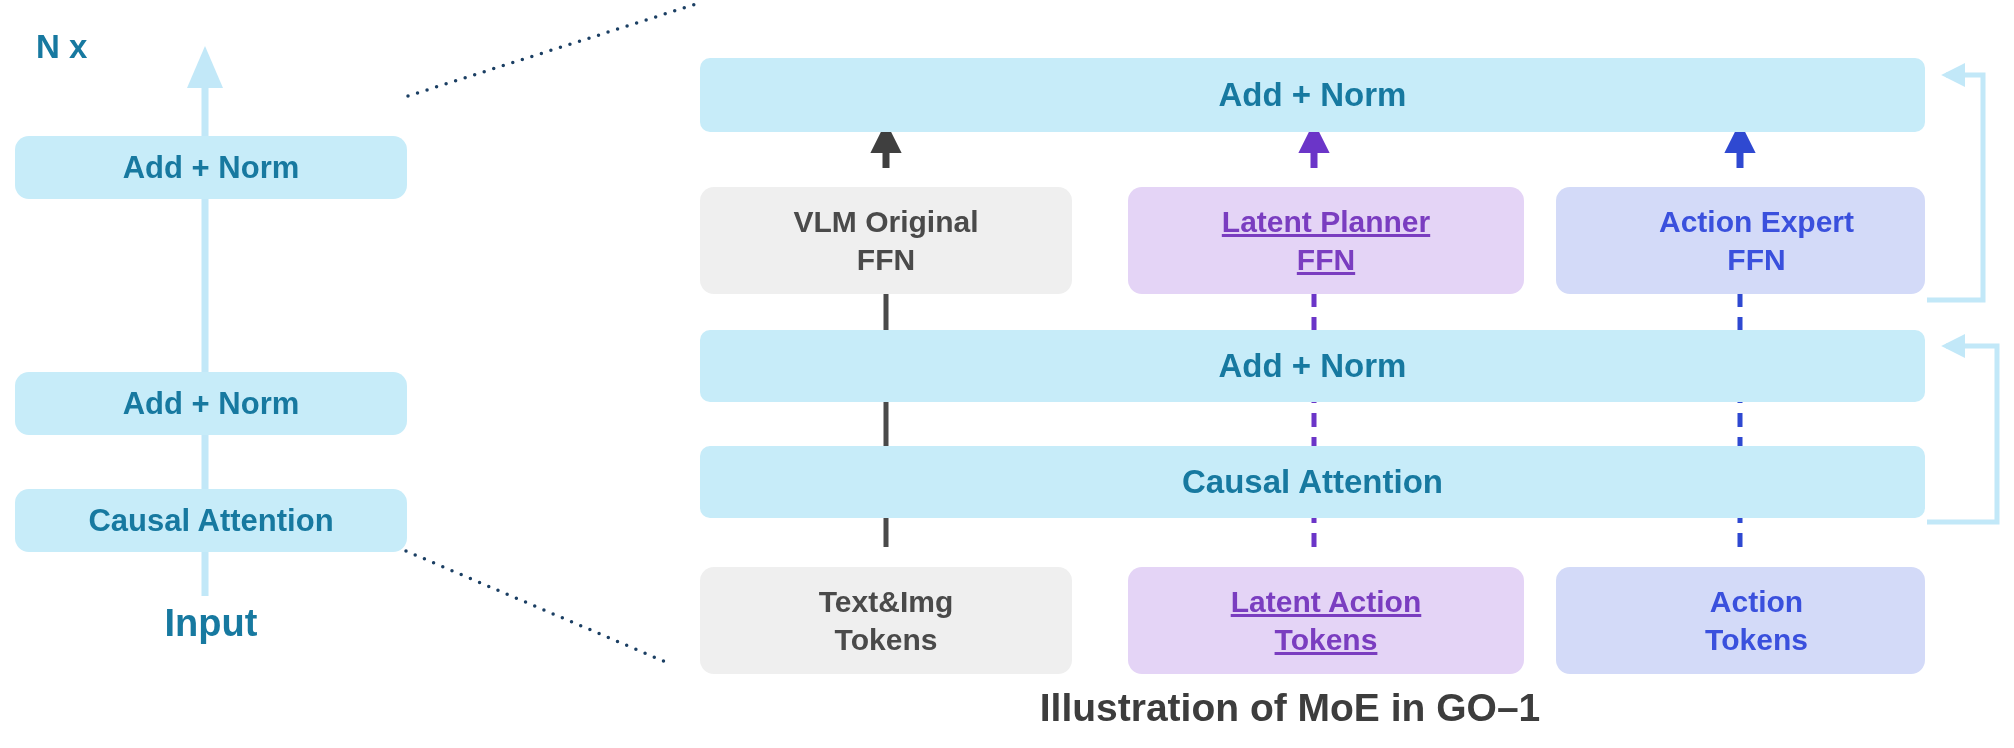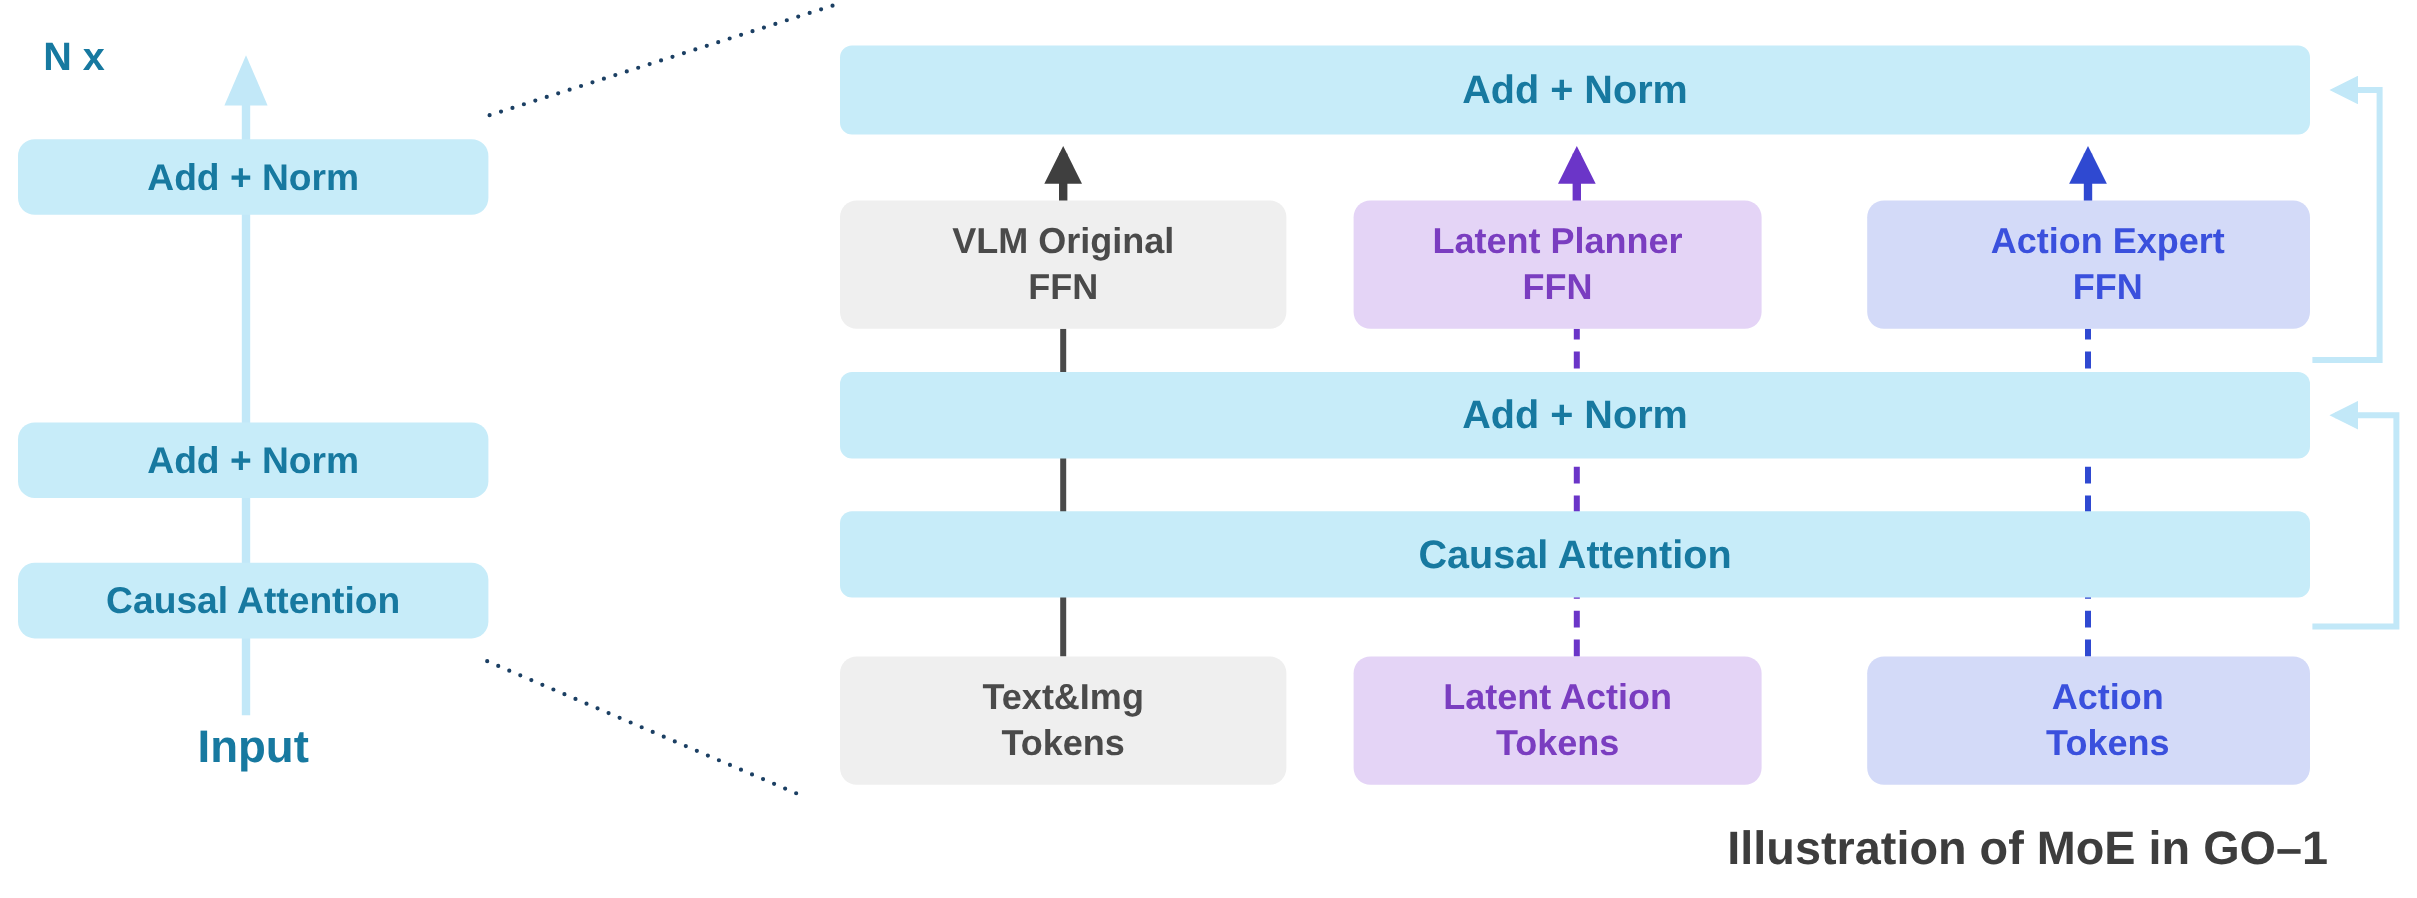--- a/index.html
+++ b/index.html
@@ -18,20 +18,21 @@
     z-index: 0;
   }
   .abs { position: absolute; z-index: 1; }
   .box {
     display: flex;
     align-items: center;
     justify-content: center;
     text-align: center;
     font-weight: bold;
     box-sizing: border-box;
+    margin-top: 20px;
   }
   .cyan {
     background: #c7ecf9;
     color: #1779a0;
     border-radius: 12px;
   }
   .left-block {
     left: 15px;
     width: 392px;
     height: 63px;
@@ -48,40 +49,40 @@
     height: 107px;
     font-size: 30px;
     line-height: 1.25;
     border-radius: 14px;
     white-space: pre-line;
   }
   .cell.gray   { background: #efefef; color: #4a4a4a; }
   .cell.purple { background: #e4d4f6; color: #7a3dc0; }
   .cell.blue   { background: #d3daf8; color: #3a50dd; padding-left: 32px; }
   .col1 { left: 700px;  width: 372px; text-align: center; }
-  .col2 { left: 1128px; width: 340px; }
+  .col2 { left: 1128px; width: 396px; text-decoration: underline; }
   .col3 { left: 1556px; width: 369px; }
   .nx-label {
     left: 36px; top: 28px;
     font-size: 33px;
     font-weight: bold;
     color: #1779a0;
   }
   .input-label {
     left: 15px; top: 602px;
     width: 392px;
     text-align: center;
     font-size: 38px;
     font-weight: bold;
     color: #1779a0;
   }
   .caption {
     left: 640px; top: 686px;
     width: 1300px;
-    text-align: right;
+    text-align: center;
     font-size: 39px;
     font-weight: bold;
     color: #3d3d3d;
   }
 </style>
 </head>
 <body>
 
 <div class="canvas">
 

